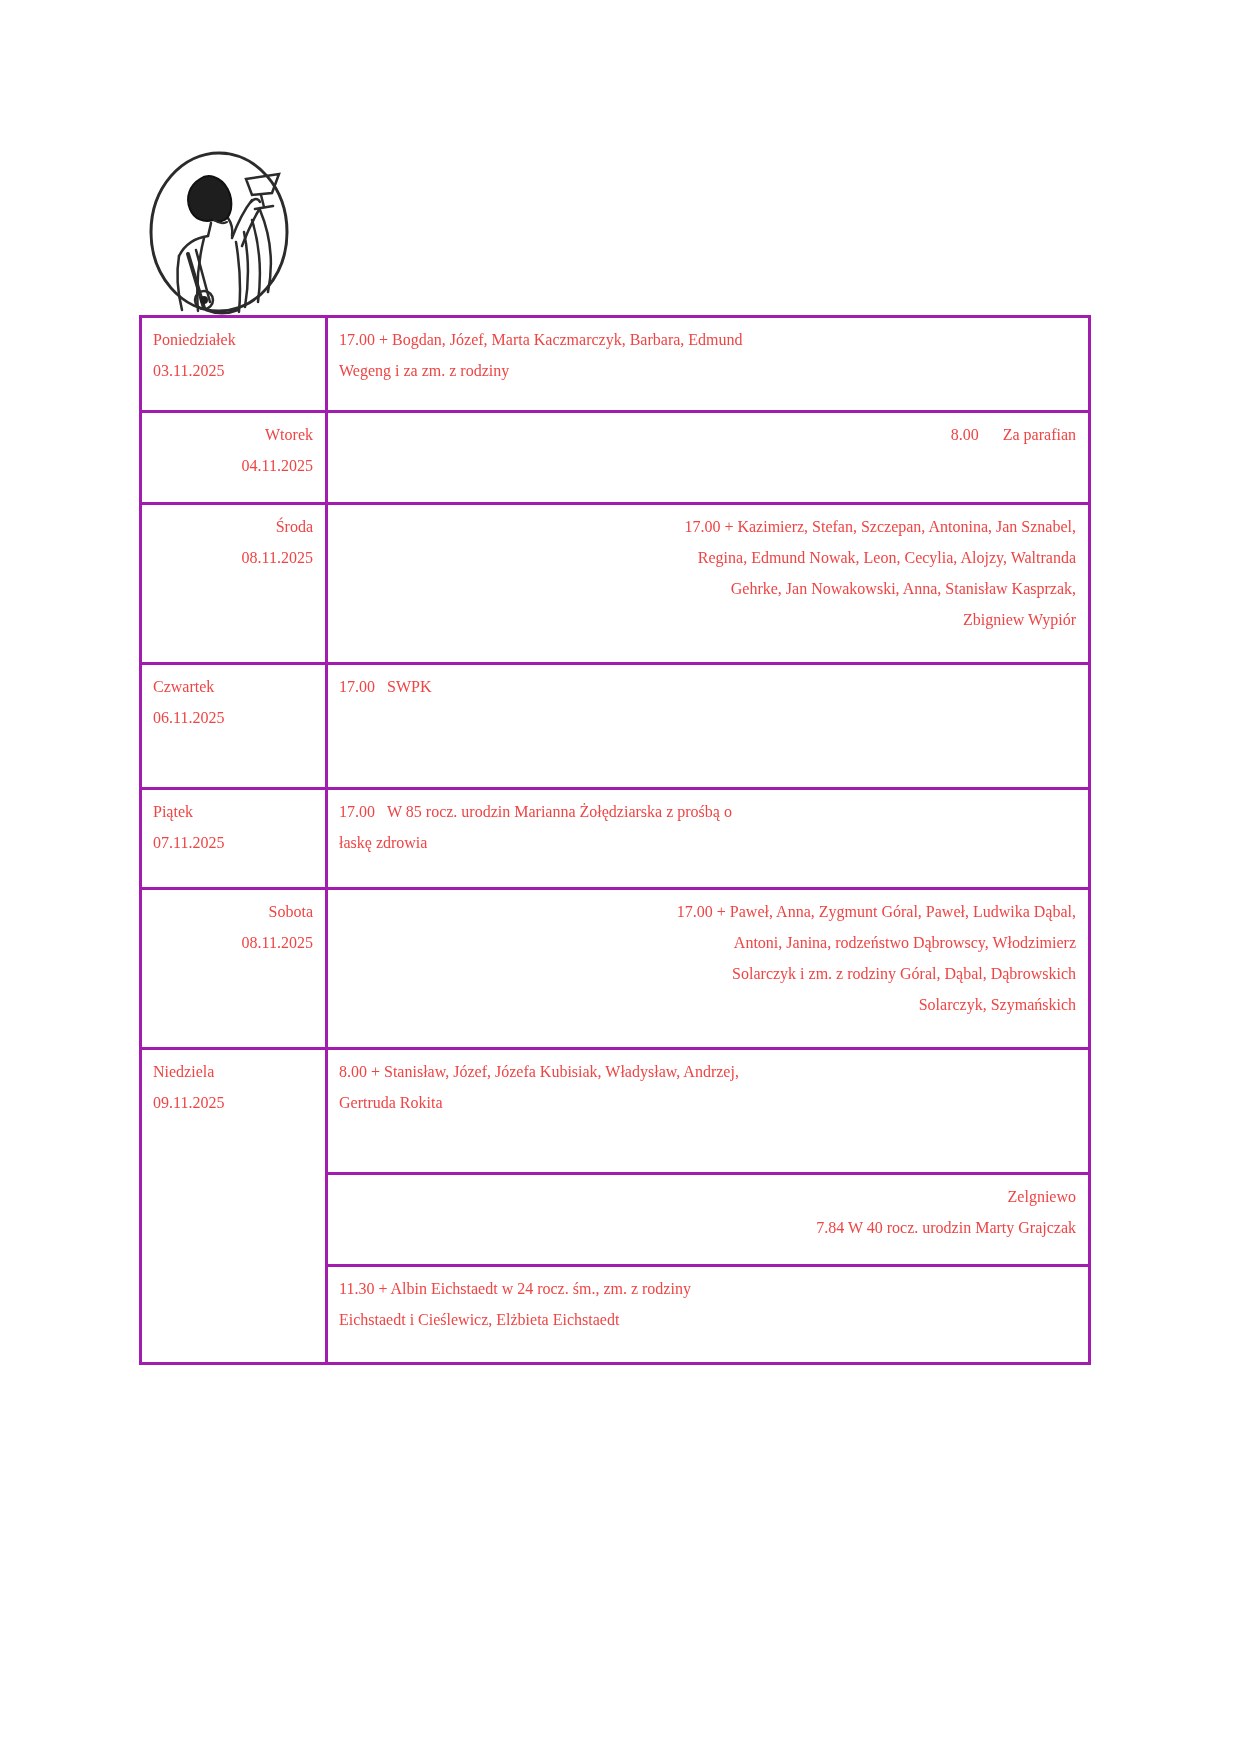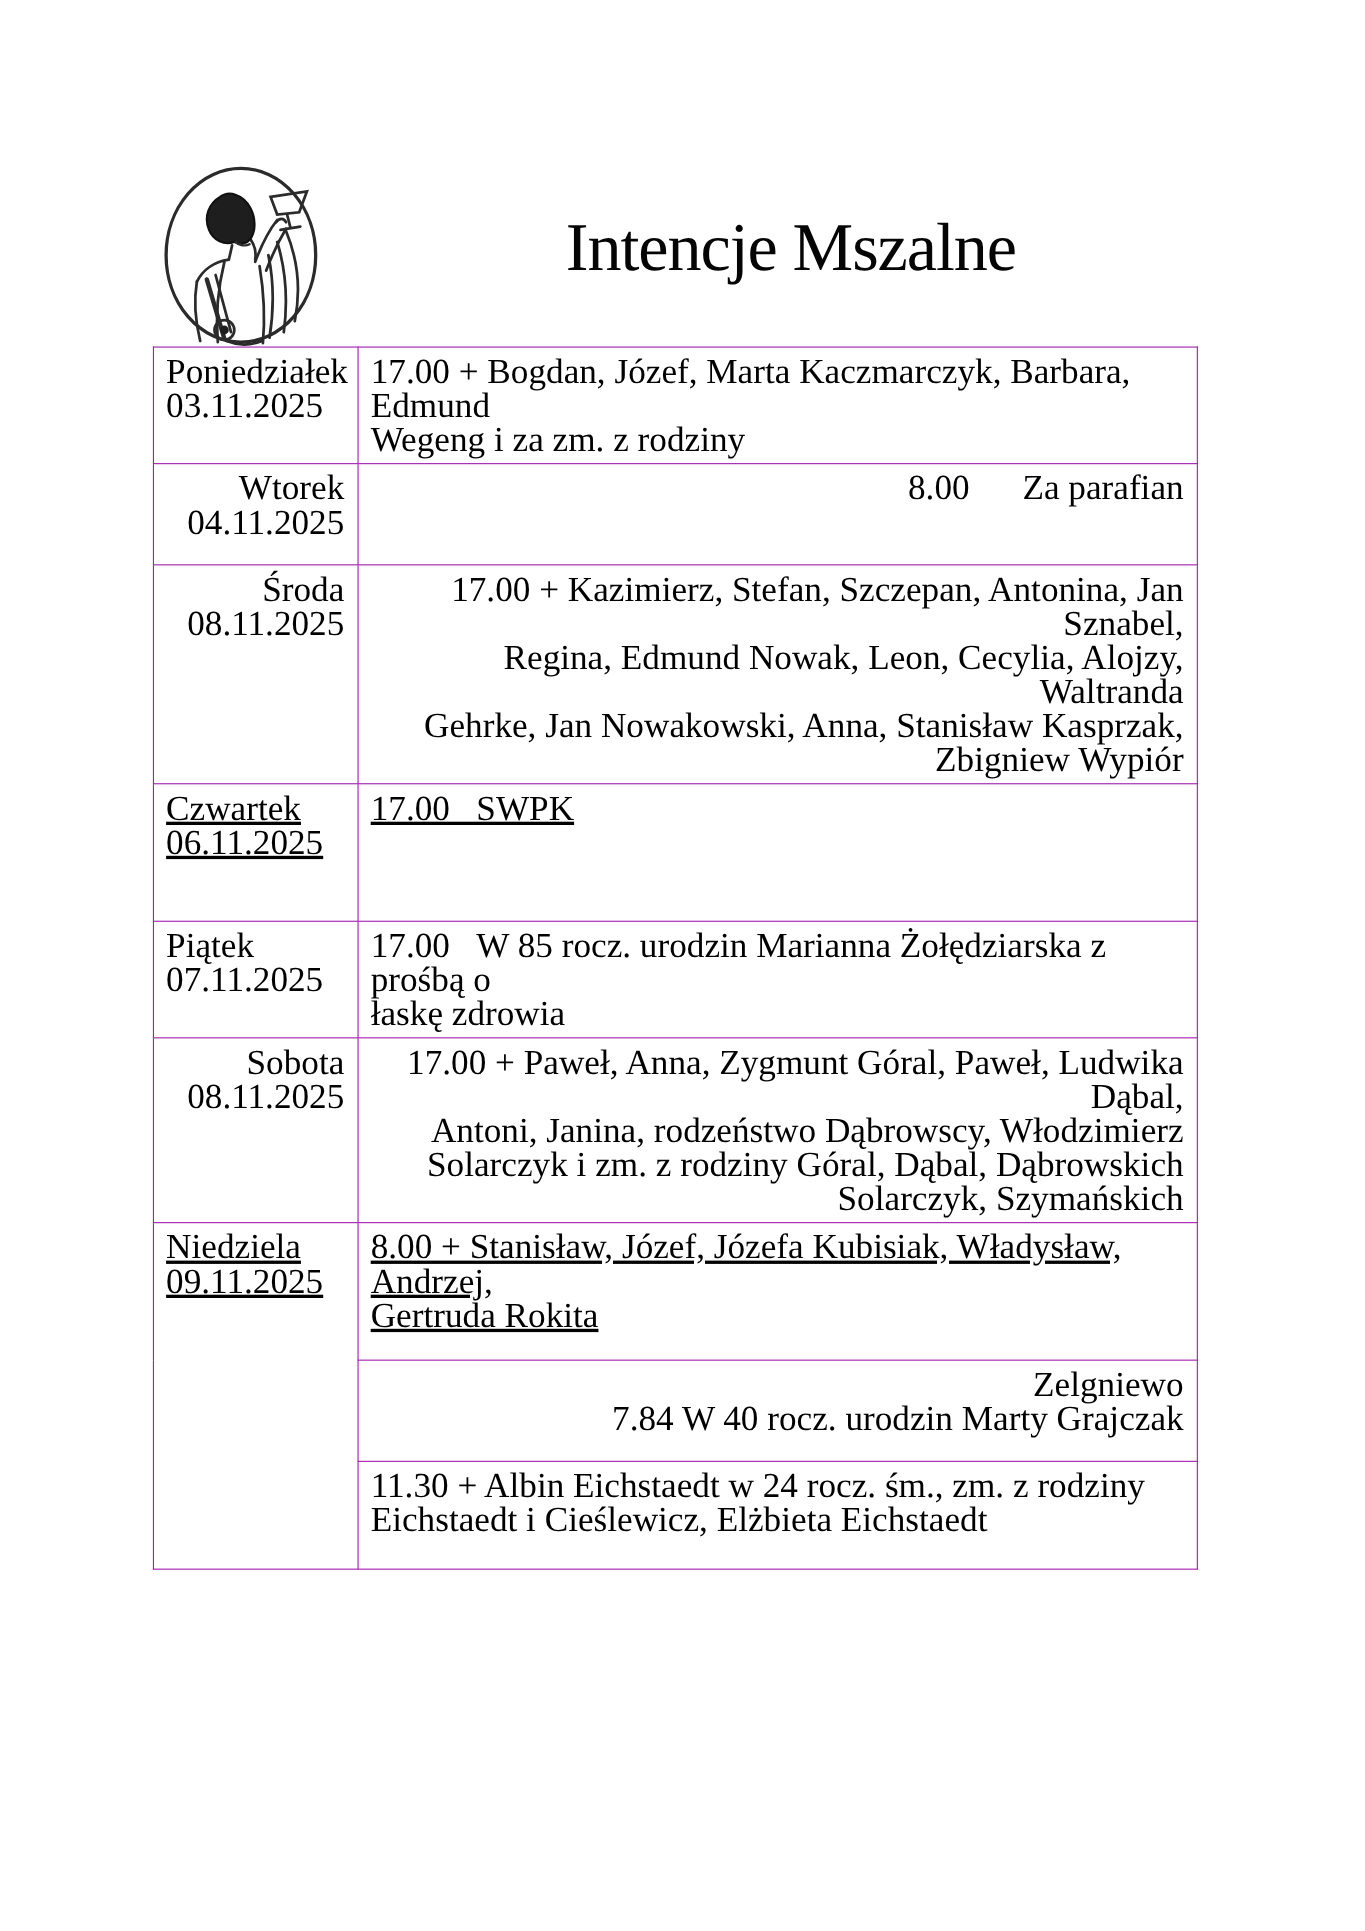--- a/index.html
+++ b/index.html
@@ -36,34 +36,34 @@
   
   table.schedule {
     position: absolute;
     left: 139px;
     top: 315px;
     width: 949px;
     border-collapse: collapse;
     table-layout: fixed;
   }
   table.schedule td {
-    border: 1px solid #a21caf;
+    border: 3px solid #a21caf;
     vertical-align: top;
     padding: 6px 12px 6px 11px;
-    font-size: 32px;
+    font-size: 16px;
     line-height: 31px;
-    color: #000000;
+    color: #ef4444;
   }
   .day-cell div { white-space: nowrap; }
   .intention-text { white-space: pre-line; }
 
   tr.h95  { height: 95px;  }
   tr.h92  { height: 92px; text-align: right;  }
   tr.h160 { height: 160px; text-align: right; }
-  tr.h103 { height: 125px; text-decoration: underline; }
+  tr.h103 { height: 125px; }
   tr.h100 { height: 100px; }
   tr.h98  { height: 98px;  }
 </style>
 </head>
 <body>
 
 <div class="page">
 
   <svg class="logo" viewBox="0 0 145 165" aria-hidden="true">
     <g fill="none" stroke="#2b2b2b" stroke-width="3" stroke-linecap="round">
@@ -96,21 +96,20 @@
       <path d="M104 70 C112 96 114 122 110 152" stroke-width="2.5"></path>
       <path d="M96 82 C101 106 101 132 97 157" stroke-width="2.5"></path>
 
       <path d="M58 160 C68 164 80 164 90 160" stroke-width="2.5"></path>
 
       <path d="M52 29 C42 35 37 47 42 59 C46 69 56 73 65 70 C75 74 81 69 83 59 C85 45 78 31 66 27 C61 25 56 26 52 29 Z" fill="#1e1e1e" stroke="#111111" stroke-width="2"></path>
       <path d="M66 70 C70 73 75 74 79 72" stroke-width="2"></path>
     </g>
   </svg>
 
-  <div class="title">Intencje Mszalne</div>
 
   <table class="schedule">
     <colgroup>
       <col style="width:186px">
       <col style="width:763px">
     </colgroup>
     <tbody>
       <tr class="h95">
         <td class="day-cell">
           <div>Poniedziałek</div>

